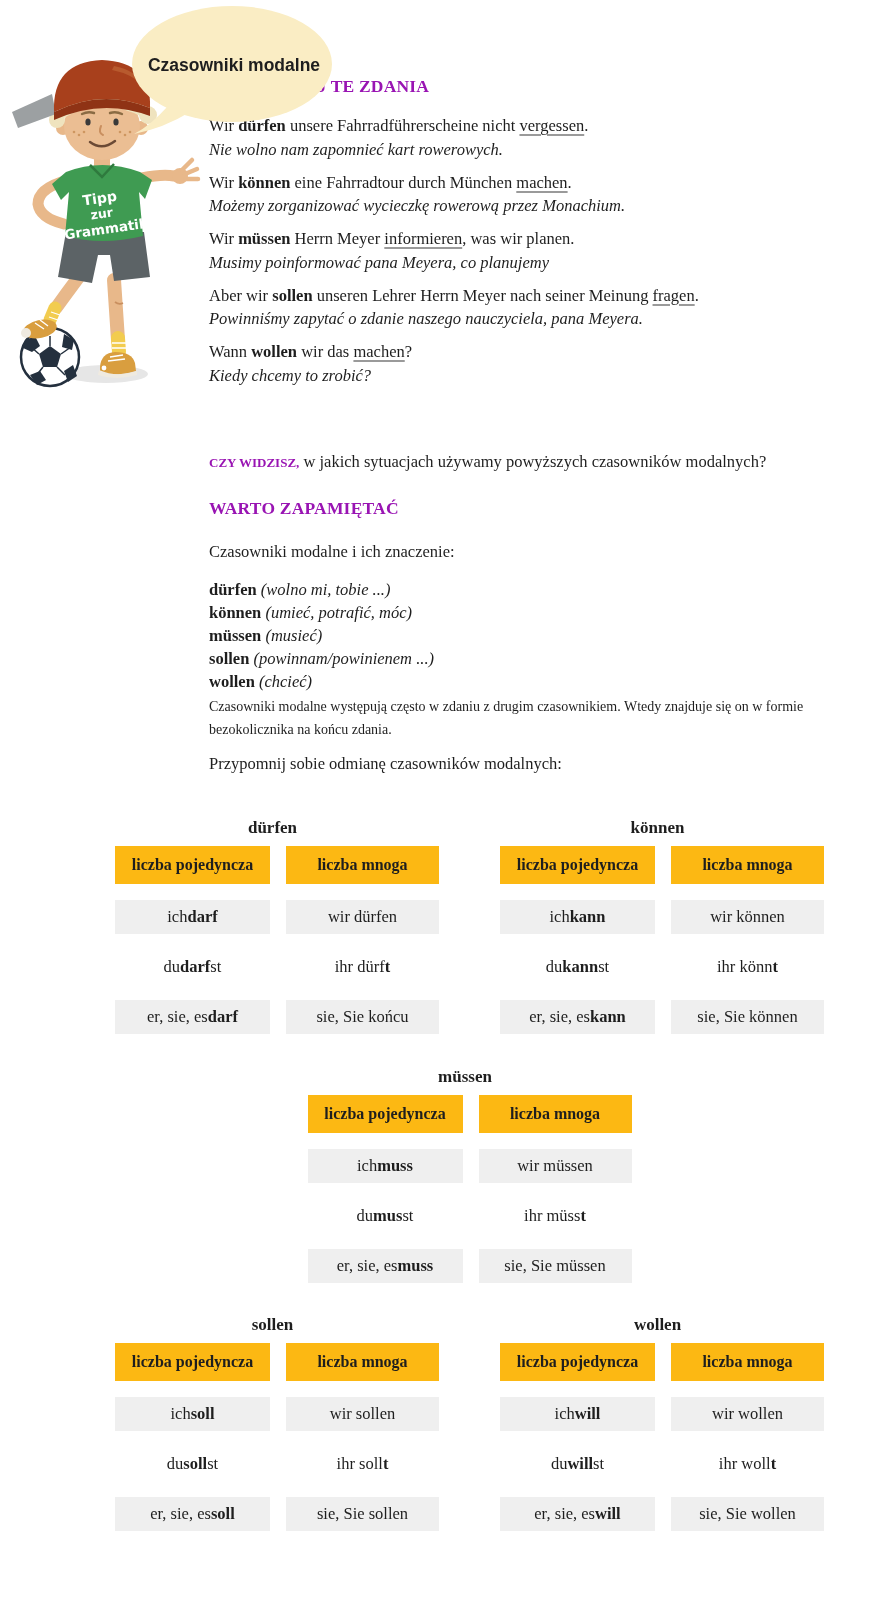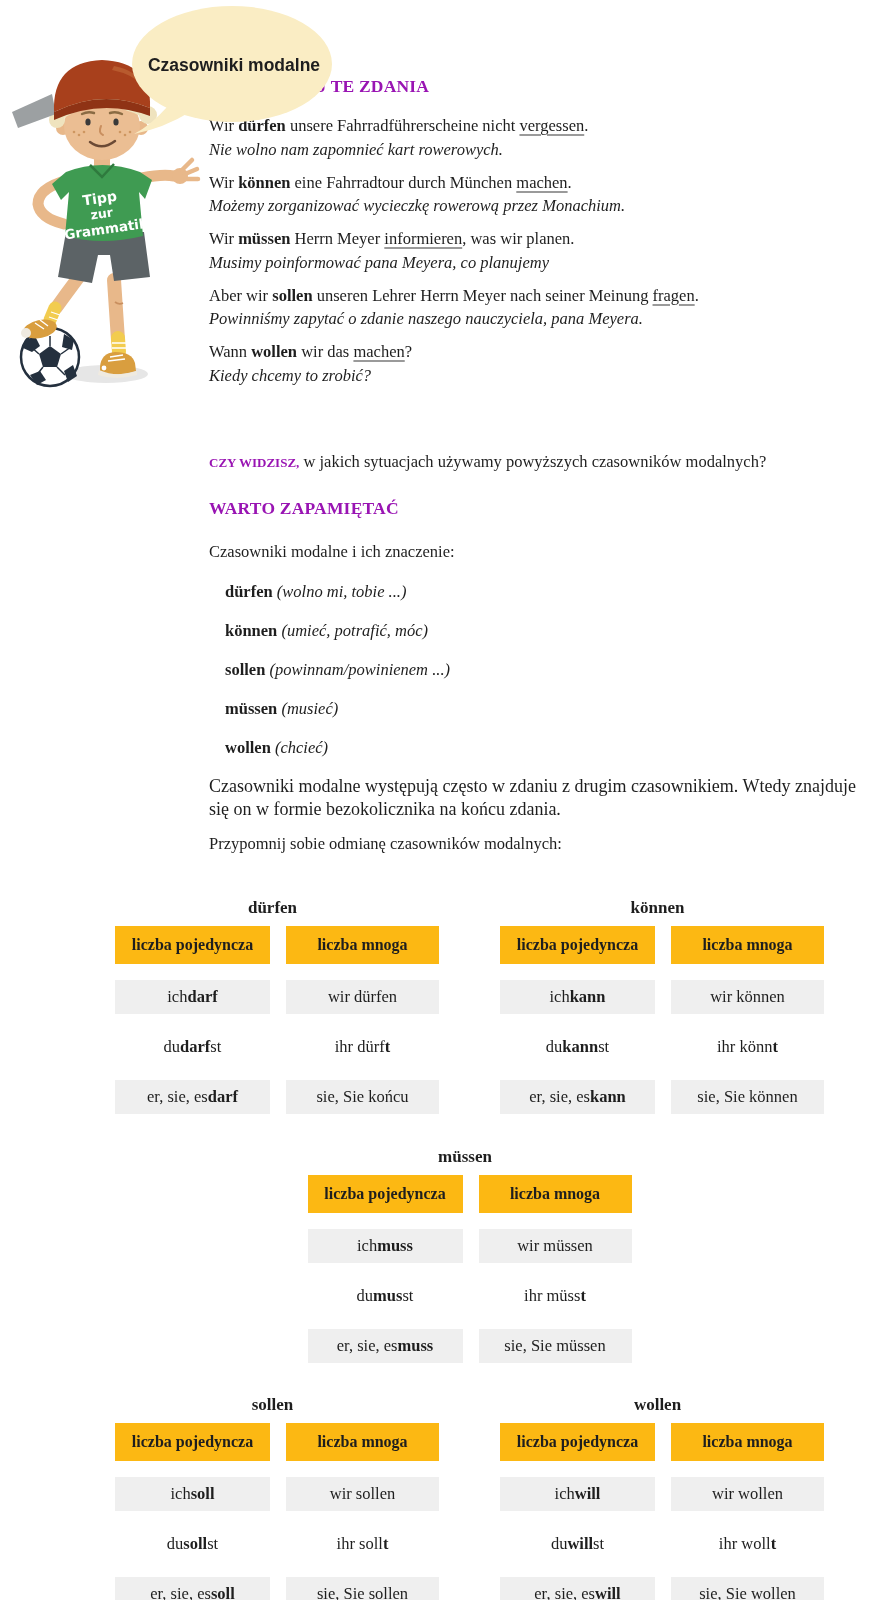--- a/index.html
+++ b/index.html
@@ -25,23 +25,23 @@
   .pair{margin-top:9.5px;}
   .pair:first-child{margin-top:16px;}
   .pair p{margin:0;font-size:16.5px;line-height:23.5px;}
   .pl{font-style:italic;}
   u{text-decoration:underline;text-decoration-color:var(--underline-gray,#9A9A9A);text-decoration-thickness:1.5px;text-underline-offset:3px;}
   .czy{margin:63px 0 0 209px;width:660px;font-size:16.5px;line-height:24px;}
   .czy .hl{color:var(--accent,#9914B3);font-weight:bold;font-size:13px;}
   .warto{margin-top:21px;}
   .intro{margin:20px 0 0 209px;font-size:16.5px;line-height:23.5px;}
   .meanings{margin:14px 0 0 209px;}
-  .meanings p{margin:16px;font-size:16.5px;line-height:23px;}
+  .meanings p{margin:0;font-size:16.5px;line-height:23px;}
   .meanings i{font-style:italic;}
-  .note{margin:2px 0 0 209px;width:660px;font-size:18px;line-height:23px;}
+  .note{margin:2px 0 0 209px;width:660px;font-size:14px;line-height:23px;}
   .note{margin-top:2px;}
   .recall{margin:11px 0 0 209px;font-size:16.5px;line-height:23px;}
   
   .tables{margin:43px 0 0 115px;width:700px;}
   .trow{display:flex;justify-content:space-between;}
   .vtable{width:315px;}
   .vtable.center{margin:33px auto 0 auto;}
   .trow.second{margin-top:32px;}
   .vtitle{text-align:center;font-weight:bold;font-size:17px;line-height:20px;margin-bottom:8px;}
   .vgrid{display:grid;grid-template-columns:155px 153px;column-gap:7px;row-gap:3px;gap:16px;}
@@ -171,22 +171,22 @@
       <span>w jakich sytuacjach używamy powyższych czasowników modalnych?</span>
     </p>
 
     <h1 class="h-purple warto">WARTO ZAPAMIĘTAĆ</h1>
 
     <p class="intro">Czasowniki modalne i ich znaczenie:</p>
 
     <div class="meanings">
       <p><b>dürfen</b> <i>(wolno mi, tobie ...)</i></p>
       <p><b>können</b> <i>(umieć, potrafić, móc)</i></p>
+      <p><b>müssen</b> <i>(musieć)</i></p>
       <p><b>sollen</b> <i>(powinnam/powinienem ...)</i></p>
-      <p><b>müssen</b> <i>(musieć)</i></p>
       <p><b>wollen</b> <i>(chcieć)</i></p>
     </div>
 
     <p class="note">Czasowniki modalne występują często w zdaniu z drugim czasownikiem. Wtedy znajduje się on w formie bezokolicznika na końcu zdania.</p>
 
     <p class="recall">Przypomnij sobie odmianę czasowników modalnych:</p>
 
     <div class="tables">
 
       <div class="trow">

